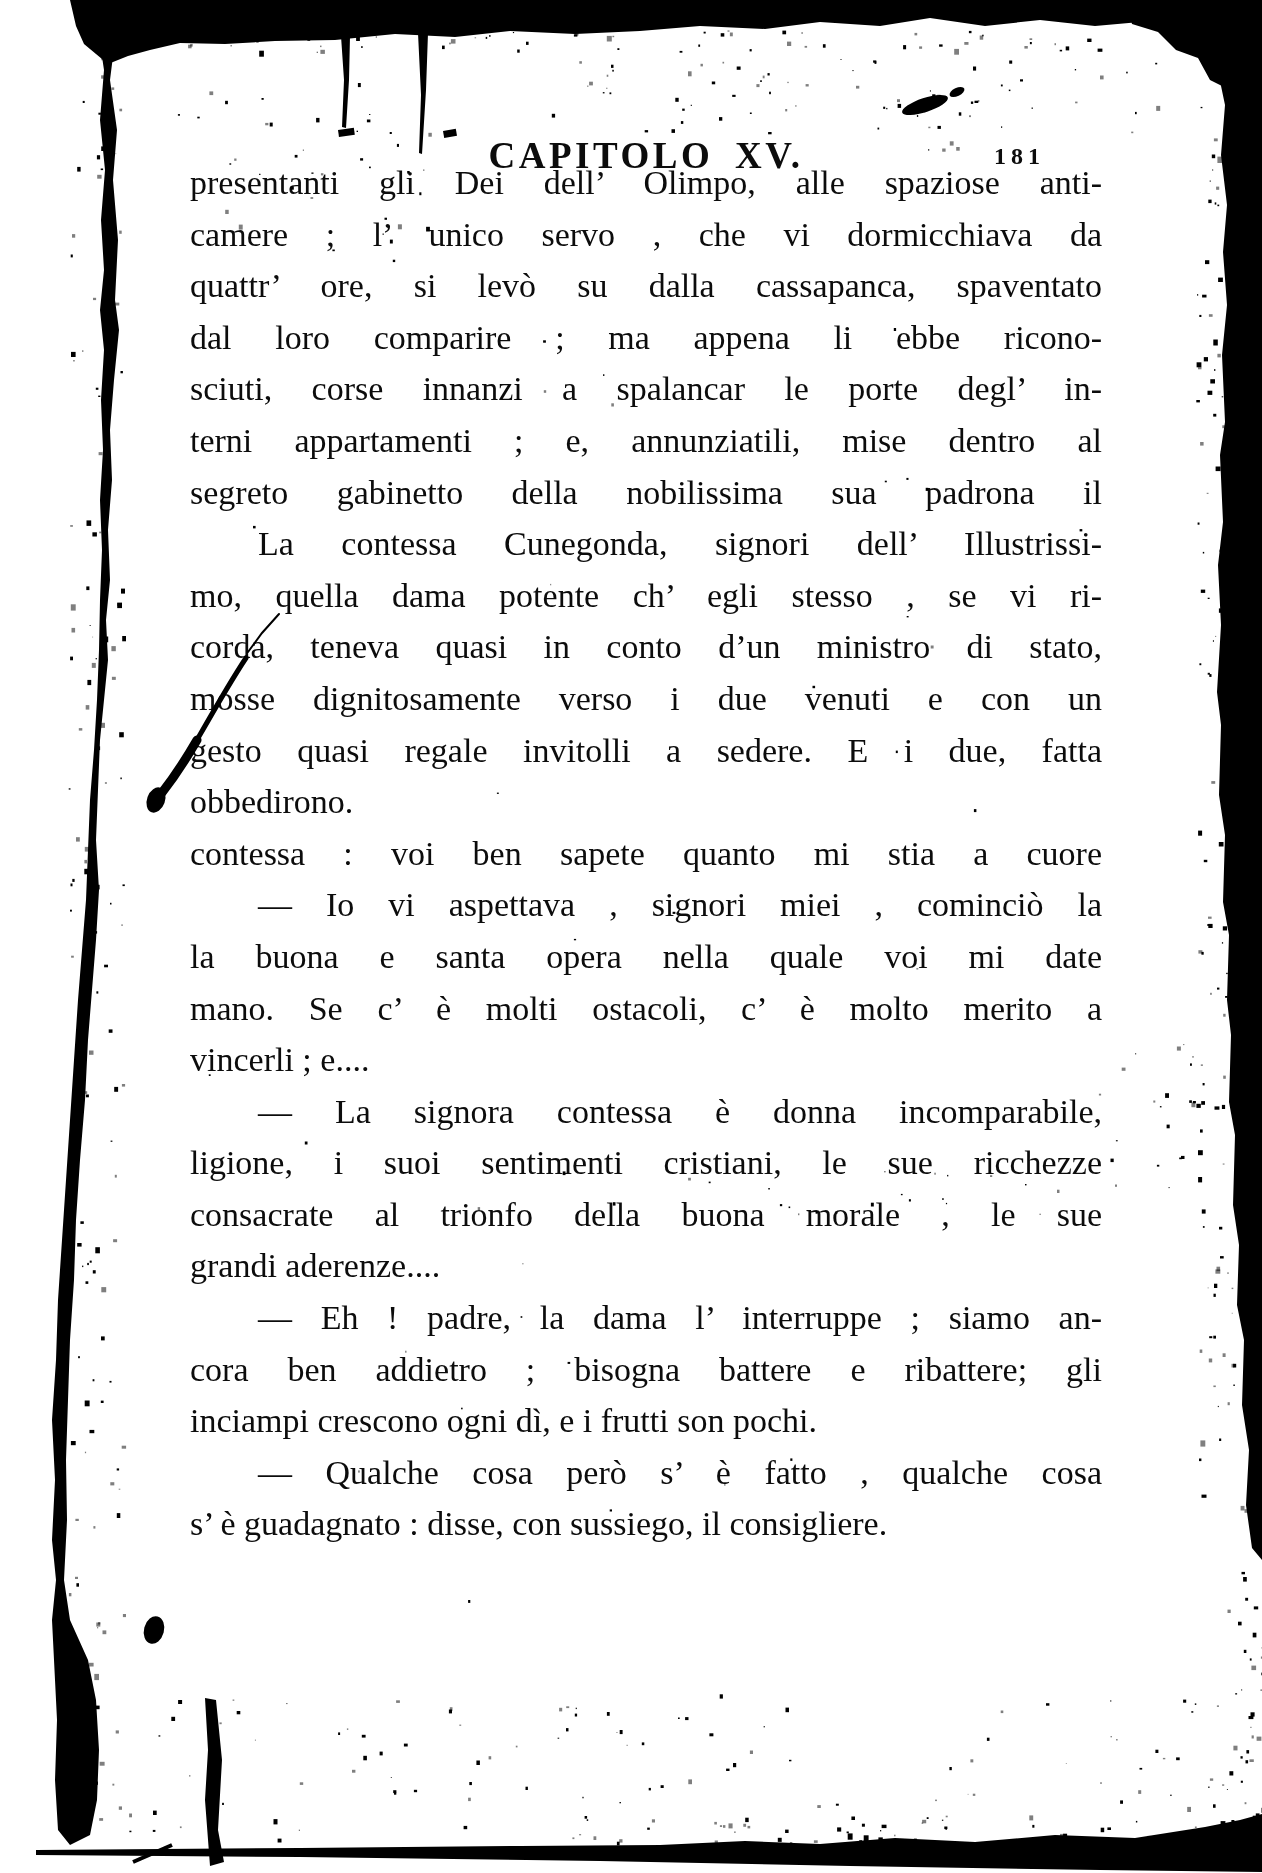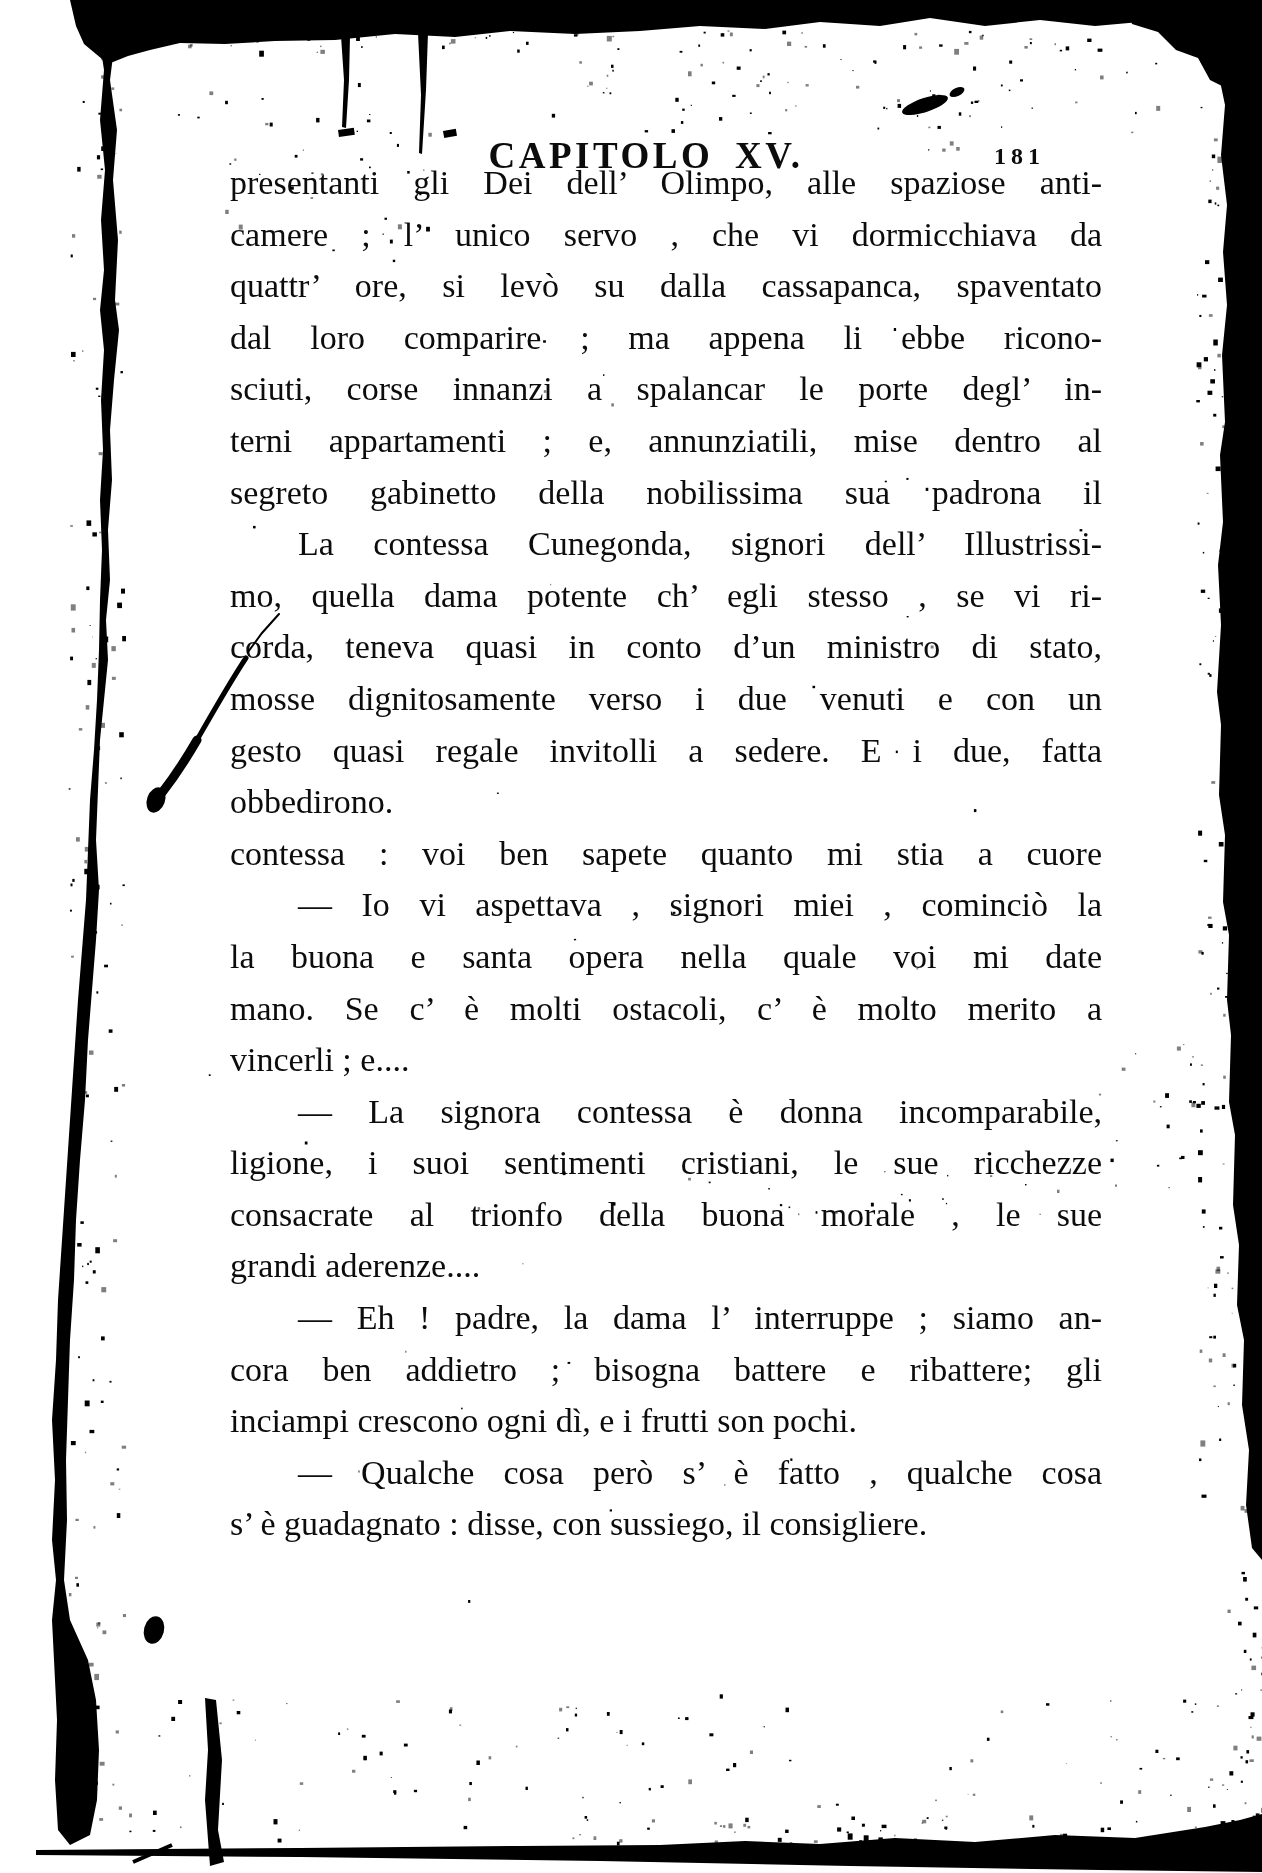--- a/index.html
+++ b/index.html
@@ -32,21 +32,20 @@
     font-size:34px;
     z-index:2;
   }
   .line{
     line-height:51.6px;
     height:51.6px;
     text-align:justify;
     text-align-last:justify;
     white-space:normal;
     overflow:visible;
-    margin-left:40px;
   }
   .line.indent{ text-indent:68px; }
   .line.para-end{ text-align-last:left; }
 </style>
 </head>
 <body>
 
 <div class="page">
 
   <div class="chapter-heading">CAPITOLO XV.</div>

